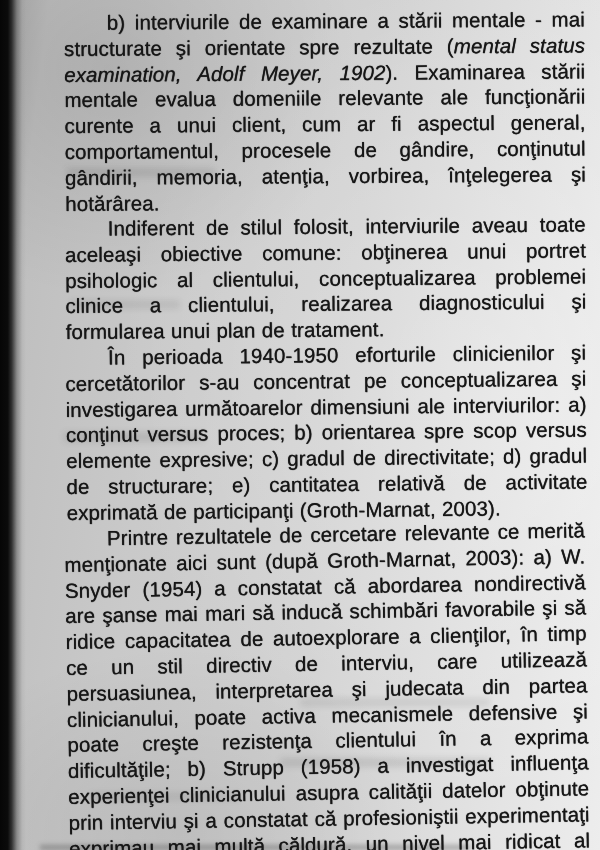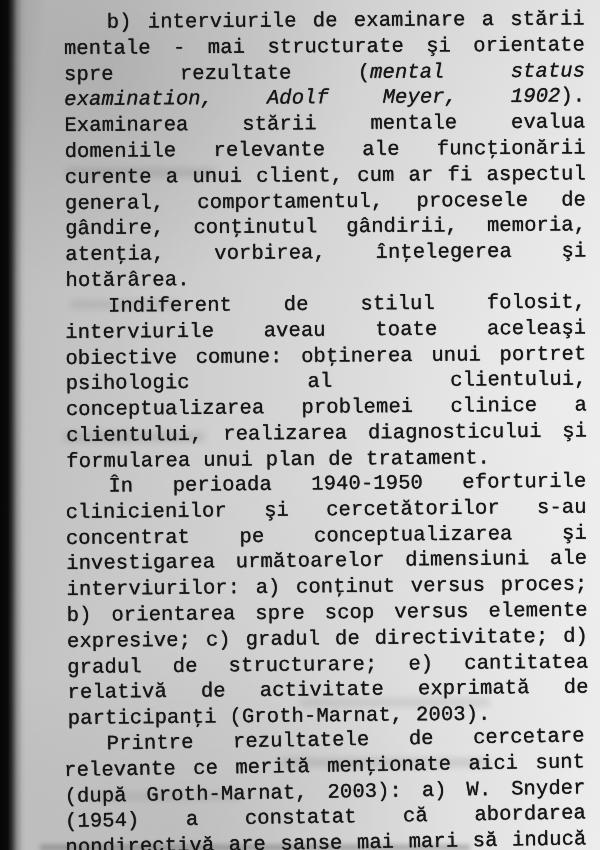--- a/index.html
+++ b/index.html
@@ -14,21 +14,21 @@
   .page {
     position: relative;
     width: 600px;
     height: 850px;
     overflow: hidden;
     background:
       radial-gradient(120% 90% at 85% 45%, rgba(255,255,255,0.30) 0%, rgba(255,255,255,0) 55%),
       radial-gradient(70% 45% at 18% 8%, rgba(0,0,0,0.10) 0%, rgba(0,0,0,0) 60%),
       radial-gradient(80% 40% at 30% 98%, rgba(0,0,0,0.08) 0%, rgba(0,0,0,0) 55%),
       linear-gradient(97deg, #a6a6a6 0%, #bfbfbf 7%, #c9c9c9 28%, #d2d2d2 55%, #e2e2e2 82%, #ededed 100%);
-    font-family: Liberation Mono, monospace;
+    font-family: Liberation Sans, sans-serif;
   }
 
   
   .binding {
     position: absolute;
     left: 0; top: 0; bottom: 0;
     width: 26px;
     background: linear-gradient(90deg,
       #060606 0%, #0b0b0b 30%,
       rgba(25,25,25,0.85) 45%,

